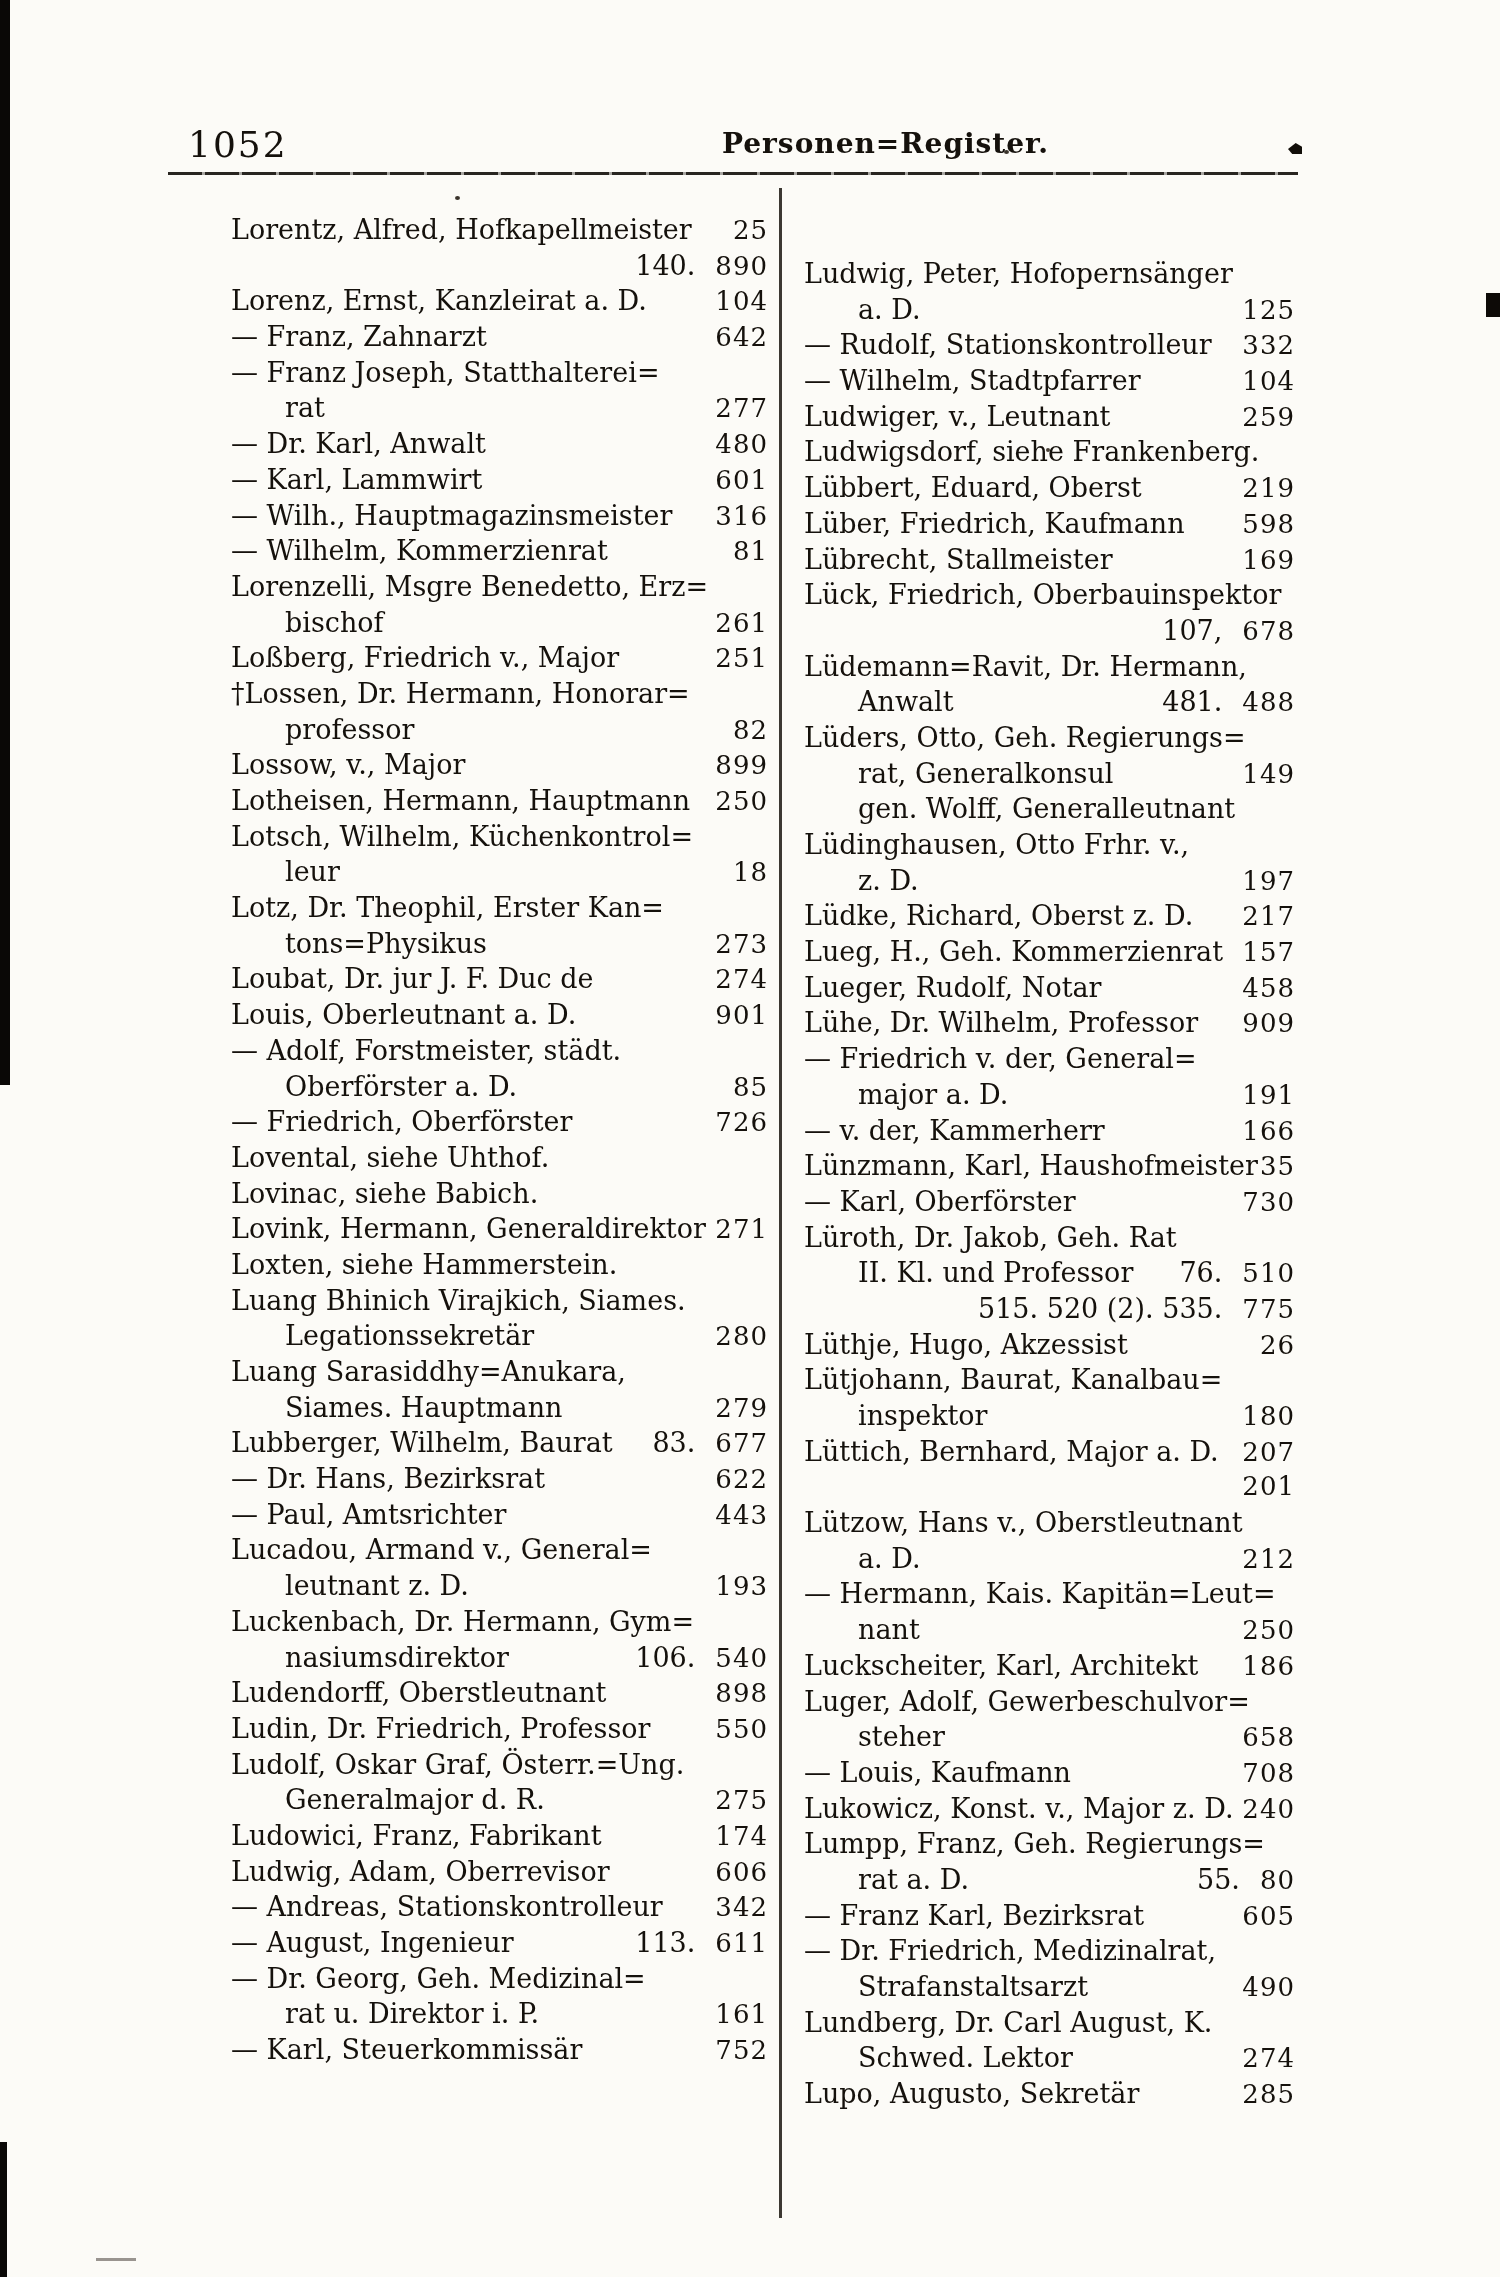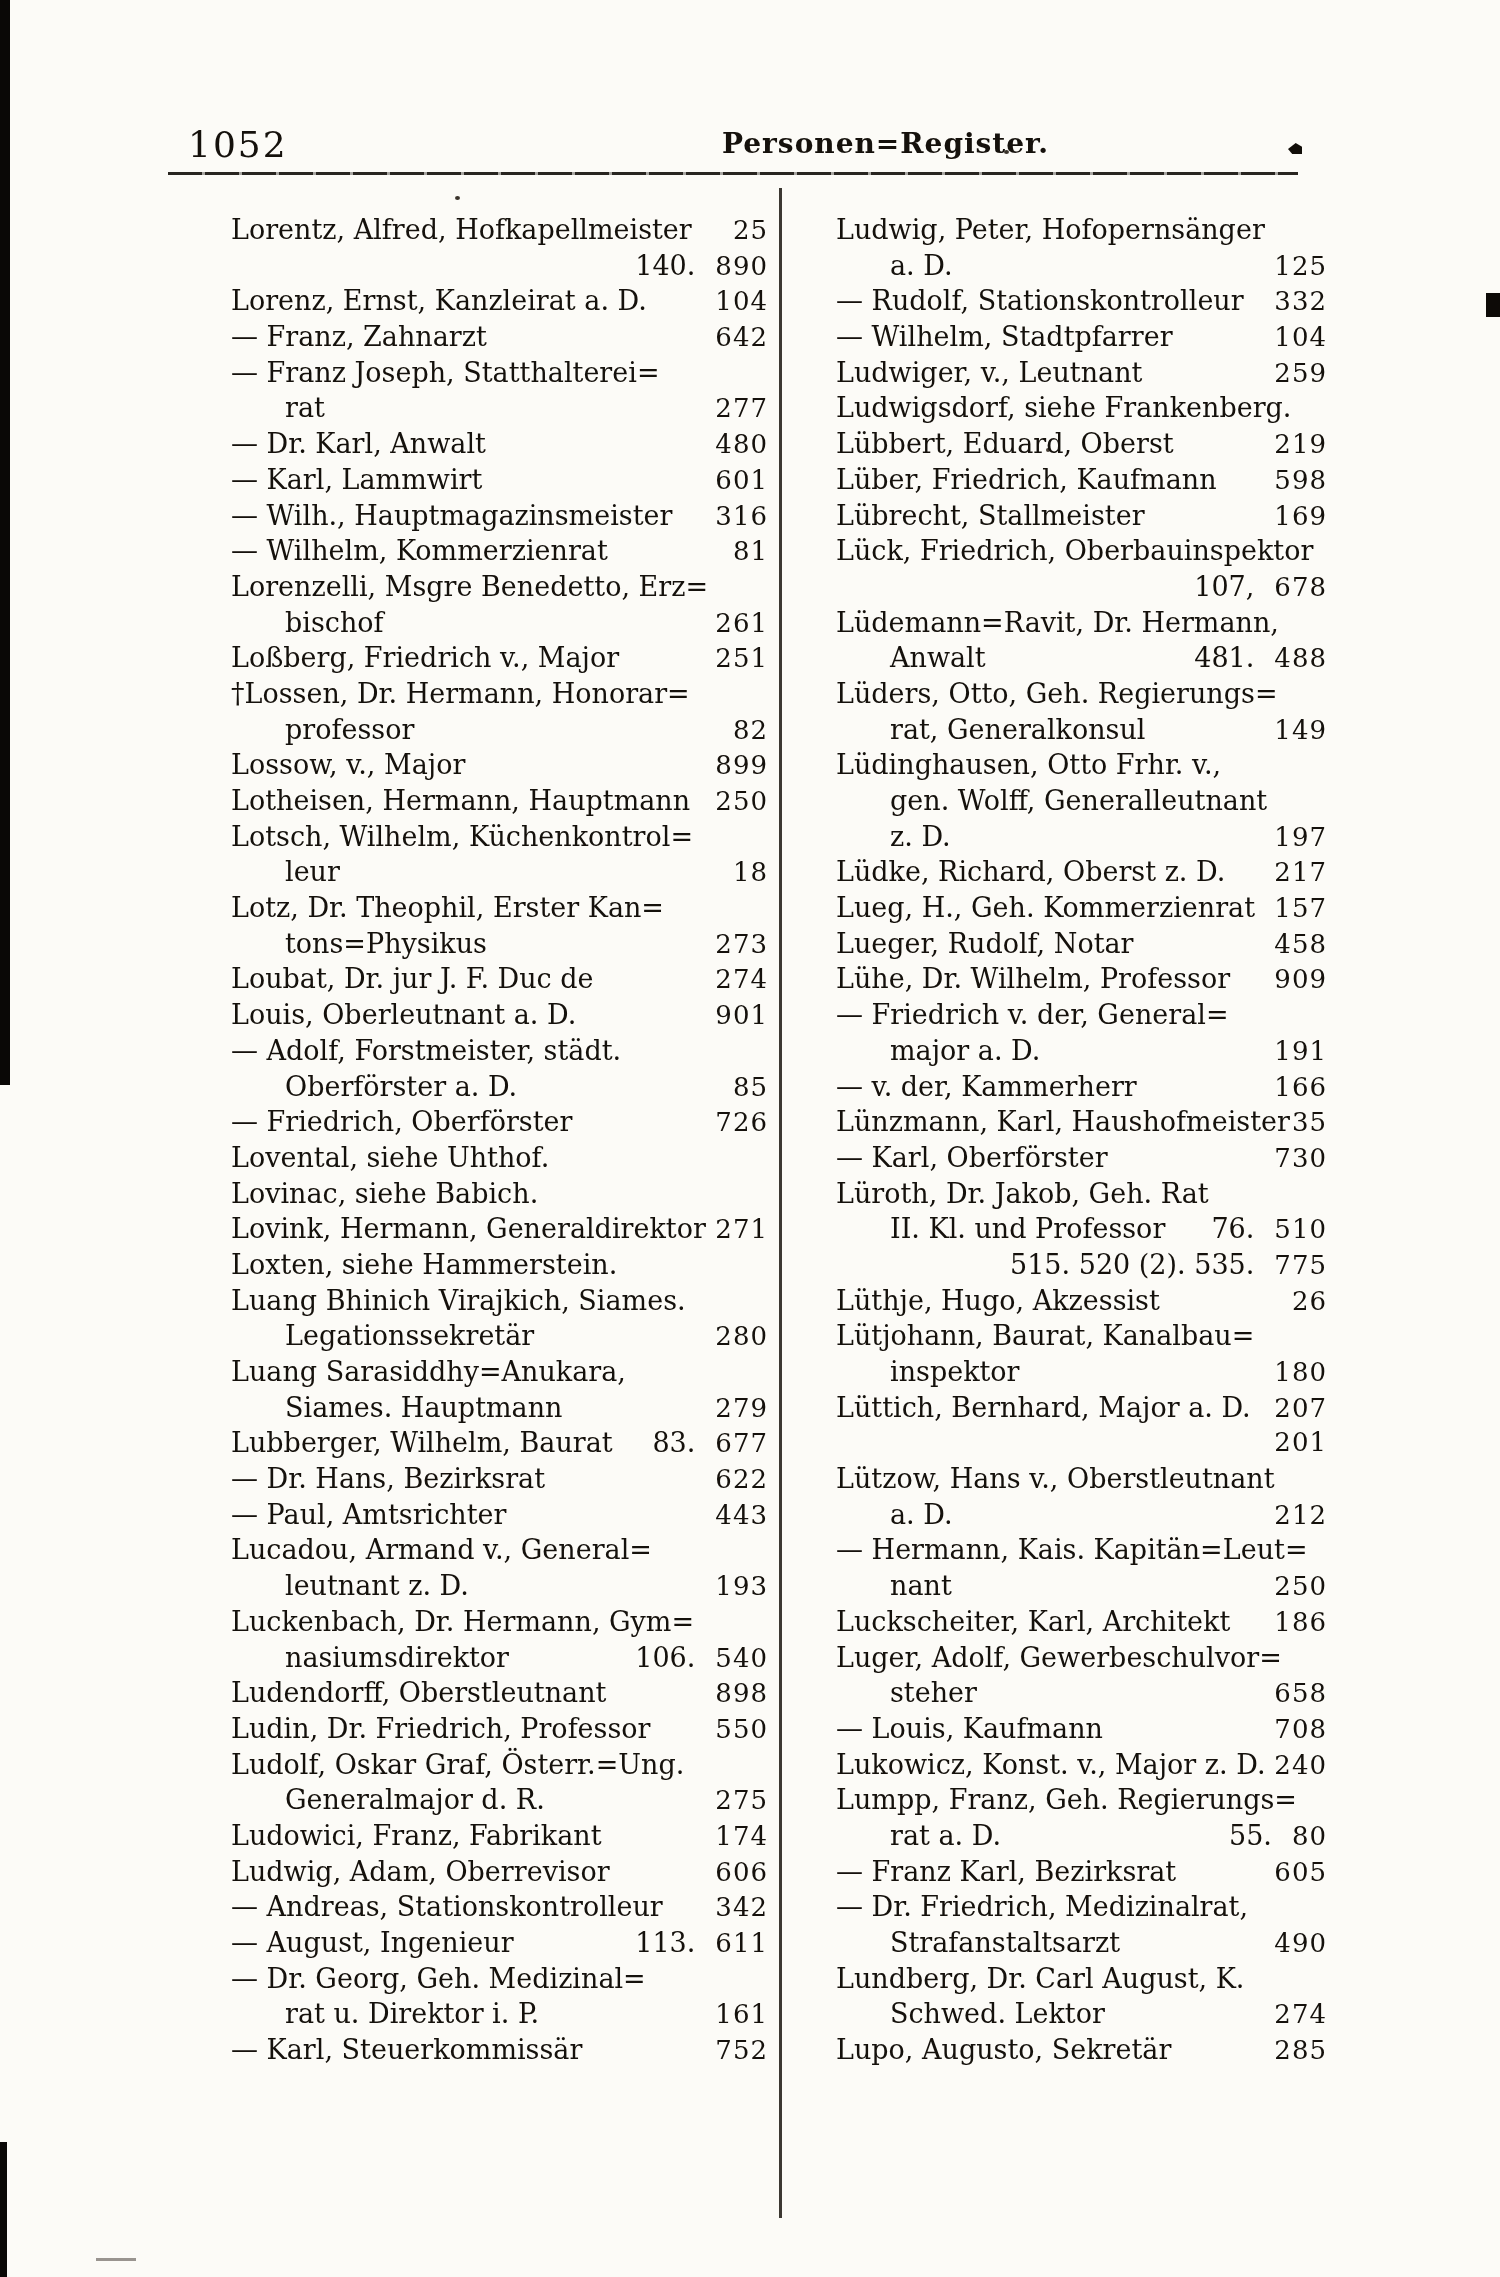--- a/index.html
+++ b/index.html
@@ -11,21 +11,21 @@
   }
   
   .page-num{position:absolute;left:188px;top:124px;font-size:36px;letter-spacing:2px;}
   .page-title{position:absolute;left:722px;top:127px;font-size:28px;font-weight:bold;letter-spacing:1px;}
   .head-rule{position:absolute;left:168px;top:172px;width:1130px;height:3px;background:#17130e;opacity:.92;}
   .head-rule:after{content:"";position:absolute;left:0;top:0;width:100%;height:100%;
     background:repeating-linear-gradient(90deg,transparent 0 34px,#fcfbf7 34px 37px);opacity:.6;}
   
   .col{position:absolute;top:212px;}
   .col.left{left:231px;width:537px;}
-  .col.right{left:836px;width:491px;}
+  .col.right{left:804px;width:491px;margin-top:44px;}
   .col-divider{position:absolute;left:779px;top:188px;width:3px;height:2030px;background:#1a150f;opacity:.85;}
   
   .line{display:flex;align-items:baseline;height:35.7px;line-height:35.7px;font-size:27px;white-space:nowrap;}
   .line .t{flex:0 0 auto;}
   .line.cont .t{padding-left:54px;}
   .line .pre{flex:0 0 auto;padding-right:20px;}
   .line .n{flex:0 0 auto;font-size:26px;letter-spacing:1px;}
   .push{margin-left:auto;}
   
   .edge-bar-top{position:absolute;left:0;top:0;width:10px;height:1085px;background:#0a0806;}
@@ -433,27 +433,27 @@
     <span class="t">Lüders, Otto, Geh. Regierungs=</span>
 
   </div>
 
   <div class="line cont">
     <span class="t">rat, Generalkonsul</span>
 
     <span class="n push">149</span>
   </div>
 
+  <div class="line cont">
+    <span class="t">gen. Wolff, Generalleutnant</span>
+
+  </div>
+
   <div class="line">
     <span class="t">Lüdinghausen, Otto Frhr. v.,</span>
-
-  </div>
-
-  <div class="line cont">
-    <span class="t">gen. Wolff, Generalleutnant</span>
 
   </div>
 
   <div class="line cont">
     <span class="t">z. D.</span>
 
     <span class="n push">197</span>
   </div>
 
   <div class="line">

